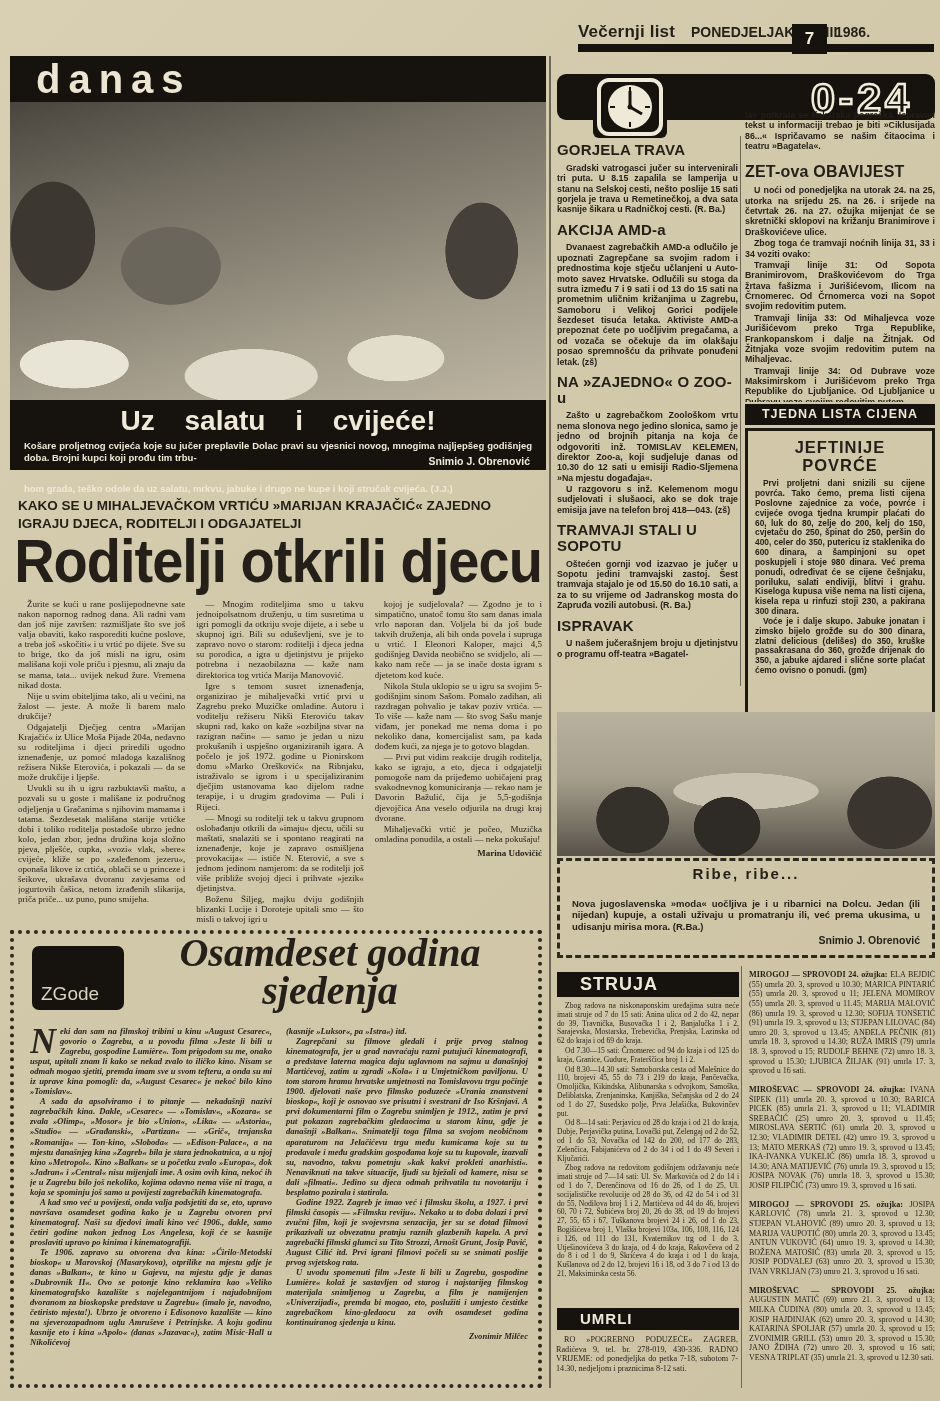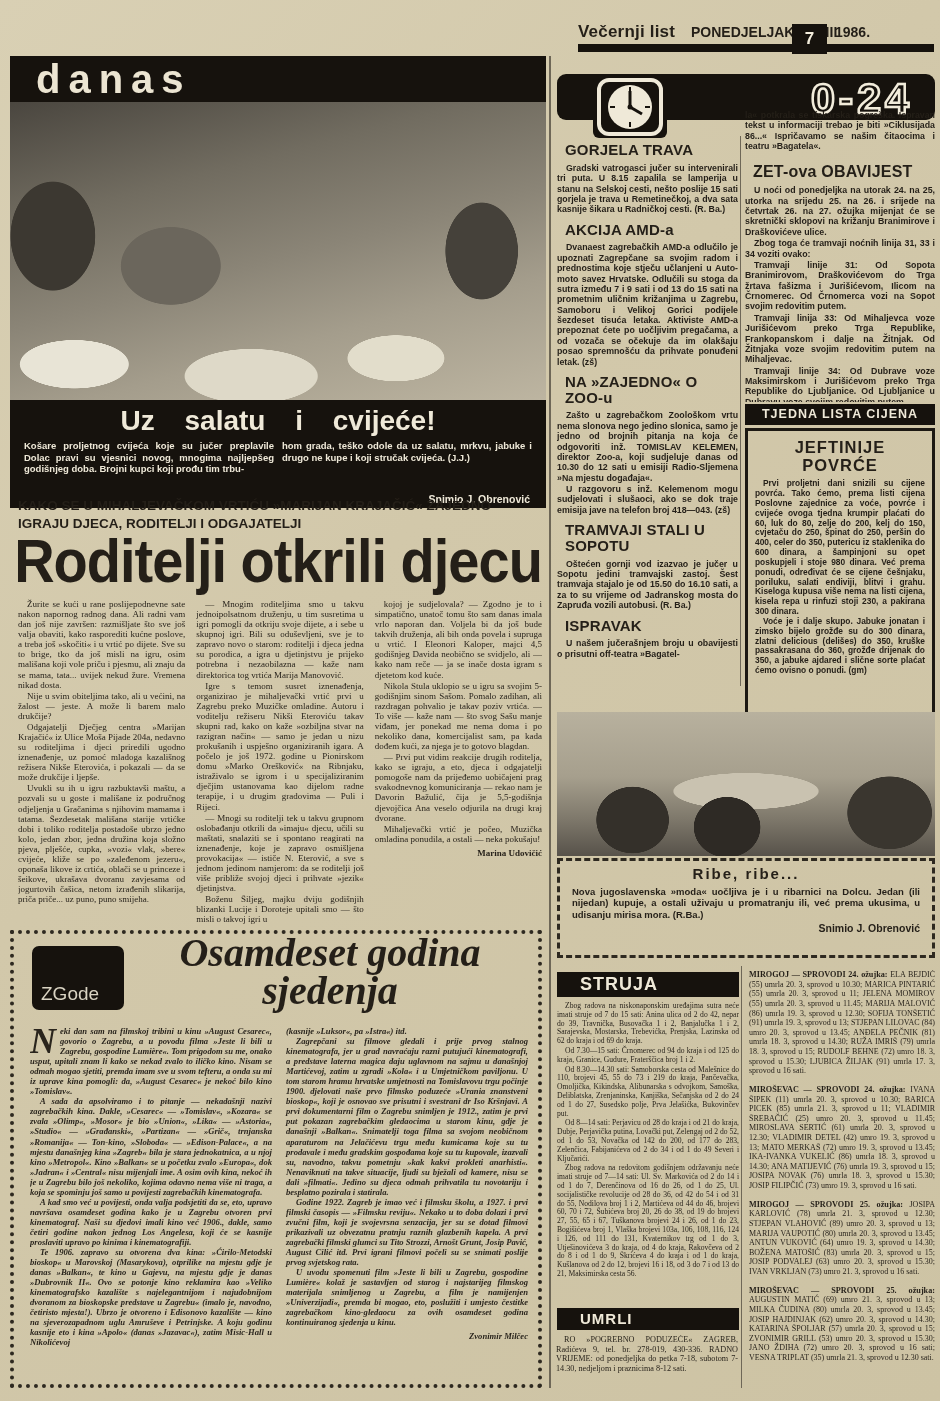--- a/index.html
+++ b/index.html
@@ -29,48 +29,48 @@
       linear-gradient(165deg,#4a463f 0%,#716c60 28%,#8b8577 52%,#a49d8c 72%,#bdb5a1 100%); }
   .photo2 { background:
       radial-gradient(ellipse 60px 55px at 20% 75%, #34302a 0 60%, transparent 61%),
       radial-gradient(ellipse 55px 50px at 45% 80%, #2e2a25 0 60%, transparent 61%),
       radial-gradient(ellipse 70px 60px at 88% 70%, #3a362f 0 60%, transparent 61%),
       radial-gradient(ellipse 120px 30px at 50% 55%, #c9c2b0 0 60%, transparent 61%),
       linear-gradient(180deg,#b8b19e 0%,#a69f8d 45%,#7d776a 75%,#57524a 100%); }
   
   .cap-box { background:#16120d; color:#efe9d8; padding:5px 14px 4px; }
   .cap-title { font:bold 28px/32px "Liberation Sans",sans-serif; text-align:center; word-spacing:22px; }
-  .cap-cols { display:flex; gap:8px; margin-top:3px; }
+  .cap-cols { display:flex; gap:20px; margin-top:3px;flex-direction:column; }
   .cap-cols p { font:bold 9.5px/1.22 "Liberation Sans",sans-serif; text-align:justify; flex:1; }
   .cap-credit { position:absolute; right:16px; bottom:4px; font:bold 10.5px/1 "Liberation Sans",sans-serif; }
   
   .kicker { font:bold 13.5px/1.3 "Liberation Sans",sans-serif; }
   .headline { font:bold 56px/1 "Liberation Sans",sans-serif; text-align:center; letter-spacing:-1px; transform:scaleY(1.08); transform-origin:top; }
   .art-cols { display:flex; gap:11px; overflow:hidden; }
   .art-cols .col { flex:1; font-size:9px; line-height:1.12; text-align:justify; overflow:hidden; }
   .col p { text-indent:9px; margin:0 0 1px; }
   .byline { text-align:right; font-weight:bold; text-indent:0 !important; margin-top:4px !important; }
   
   .vrule { background:#6e6757; }
   .banner024 { background:#16120d; border-radius:9px; }
   .banner024 .digits { position:absolute; right:22px; top:1px; font:bold 43px/46px "Liberation Sans",sans-serif;
       color:transparent; -webkit-text-stroke:2.5px #f2ecdb; letter-spacing:4px;margin-left:9px; }
   .clock-wrap { position:absolute; left:34px; top:2px; }
   .sec { margin-bottom:7px; }
-  .sec-head { font:bold 15px/1.05 "Liberation Sans",sans-serif; margin:4px 8px 5px; letter-spacing:.2px; }
+  .sec-head { font:bold 15px/1.05 "Liberation Sans",sans-serif; margin:4px 0 5px; letter-spacing:.2px; }
   .newscol p { font:bold 8.8px/1.18 "Liberation Sans",sans-serif; text-align:justify; text-indent:9px; margin-bottom:1px; }
   
   .cijena-bar { font:bold 12.5px/21px "Liberation Sans",sans-serif; text-align:center; letter-spacing:1px; }
   .povrce-box { border:3px solid #1c1812; padding:5px 7px; overflow:hidden; }
   .povrce-head { font:bold 16.5px/1.1 "Liberation Sans",sans-serif; text-align:center; letter-spacing:1px; margin:2px 0 5px; }
   .povrce-box p { font:bold 8.4px/1.17 "Liberation Sans",sans-serif; text-align:justify; text-indent:8px; }
   
   .ribe-box { border:3px dashed #2e2920; padding:3px 12px; }
   .ribe-title { font:bold 15px/1.3 "Liberation Sans",sans-serif; text-align:center; letter-spacing:2px; }
-  .ribe-box p.txt { font:bold 9.5px/1.25 "Liberation Sans",sans-serif; text-align:justify; margin-top:2px; }
+  .ribe-box p.txt { font:bold 9.5px/1.25 "Liberation Sans",sans-serif; text-align:justify; margin-top:14px; }
   .ribe-credit { text-align:right; font:bold 10.5px/1.4 "Liberation Sans",sans-serif; }
   
   .blk-head { font:bold 18px/25px "Liberation Sans",sans-serif; padding-left:23px; letter-spacing:1px; }
   .tiny p { font-size:7.6px; line-height:1.16; text-align:justify; text-indent:8px; margin-bottom:1px; }
   .funerals p { font-size:8px; line-height:1.2; text-align:justify; margin-bottom:9px; }
   .funerals b { font-size:8.2px; }
   
   .zgode-box { border:4px dotted #2e2920; }
   .zgode-label { background:#16120d;border-radius:7px; }
   .zgode-label span { position:absolute; left:9px; bottom:7px; color:#d9d3c2; font:19px/1 "Liberation Sans",sans-serif; }
@@ -89,21 +89,21 @@
   <span class="abs paper-name" style="left:578px; top:23px;">Večernji list</span>
   <span class="abs date-line" style="left:691px; top:25px;">PONEDJELJAK, 24. III</span>
   <div class="abs head-rule" style="left:578px; top:44px; width:356px; height:8px;"></div>
   <div class="abs pagenum-box" style="left:792px; top:24px; width:35px; height:30px;">7</div>
   <span class="abs year-line" style="left:835px; top:25px;">1986.</span>
 
   <div class="abs danas-bar" style="left:10px; top:56px; width:536px; height:46px;">danas</div>
 
   <div class="abs photo1" style="left:10px; top:102px; width:536px; height:298px;"></div>
 
-  <div class="abs cap-box" style="left:10px; top:400px; width:536px; height:108px;">
+  <div class="abs cap-box" style="left:10px; top:400px; width:536px; height:70px;">
     <div class="cap-title">Uz salatu i cvijeće!</div>
     <div class="cap-cols">
       <p>Košare proljetnog cvijeća koje su jučer preplavile Dolac pravi su vjesnici novog, mnogima najljepšeg godišnjeg doba. Brojni kupci koji prođu tim trbu-</p>
       <p>hom grada, teško odole da uz salatu, mrkvu, jabuke i drugo ne kupe i koji stručak cvijeća. (J.J.)</p>
     </div>
     <div class="cap-credit">Snimio J. Obrenović</div>
   </div>
 
   <div class="abs kicker" style="left:18px; top:497px; width:524px;">KAKO SE U MIHALJEVAČKOM VRTIĆU »MARIJAN KRAJAČIĆ« ZAJEDNO IGRAJU DJECA, RODITELJI I ODGAJATELJI</div>
   <div class="abs headline" style="left:14px; top:531px; width:528px;">Roditelji otkrili djecu</div>
@@ -192,21 +192,21 @@
       <div class="sec-head">NA »ZAJEDNO« O ZOO-u</div>
       <p>Zašto u zagrebačkom Zoološkom vrtu nema slonova nego jedino slonica, samo je jedno od brojnih pitanja na koja će odgovoriti inž. TOMISLAV KELEMEN, direktor Zoo-a, koji sudjeluje danas od 10.30 do 12 sati u emisiji Radio-Sljemena »Na mjestu događaja«.</p>
       <p>U razgovoru s inž. Kelemenom mogu sudjelovati i slušaoci, ako se dok traje emisija jave na telefon broj 418—043. (zš)</p>
     </div>
     <div class="sec">
       <div class="sec-head">TRAMVAJI STALI U SOPOTU</div>
       <p>Oštećen gornji vod izazvao je jučer u Sopotu jedini tramvajski zastoj. Šest tramvaja stajalo je od 15.50 do 16.10 sati, a za to su vrijeme od Jadranskog mosta do Zapruđa vozili autobusi. (R. Ba.)</p>
     </div>
     <div class="sec">
       <div class="sec-head">ISPRAVAK</div>
-      <p>U našem jučerašnjem broju u obavijesti o prisutni off-teatra »Bagatel-</p>
+      <p>U našem jučerašnjem broju u djetinjstvu o programu off-teatra »Bagatel-</p>
     </div>
   </div>
 
   <div class="abs newscol" style="left:745px; top:110px; width:190px; height:292px; overflow:hidden;">
     <p style="text-indent:0;">la« potkrala se tiskarska pogreška. Ispravan tekst u informaciji trebao je biti »Ciklusijada 86...« Ispričavamo se našim čitaocima i teatru »Bagatela«.</p>
     <div class="sec">
       <div class="sec-head" style="font-size:16px; margin-top:12px;">ZET-ova OBAVIJEST</div>
       <p>U noći od ponedjeljka na utorak 24. na 25, utorka na srijedu 25. na 26. i srijede na četvrtak 26. na 27. ožujka mijenjat će se skretnički sklopovi na križanju Branimirove i Draškovićeve ulice.</p>
       <p>Zbog toga će tramvaji noćnih linija 31, 33 i 34 voziti ovako:</p>
       <p>Tramvaji linije 31: Od Sopota Branimirovom, Draškovićevom do Trga žrtava fašizma i Jurišićevom, Ilicom na Črnomerec. Od Črnomerca vozi na Sopot svojim redovitim putem.</p>

